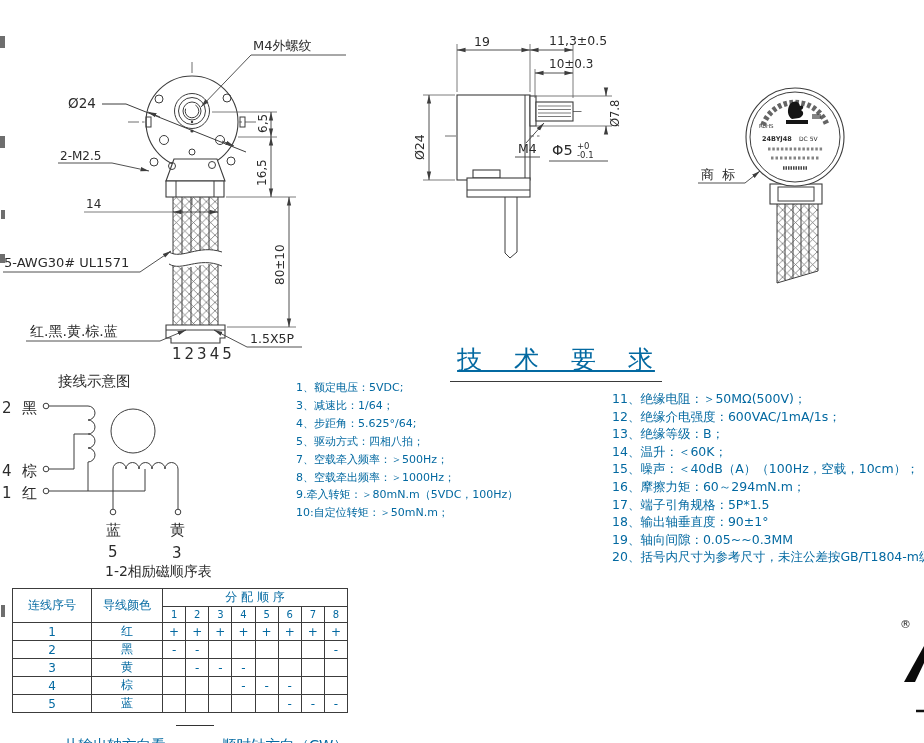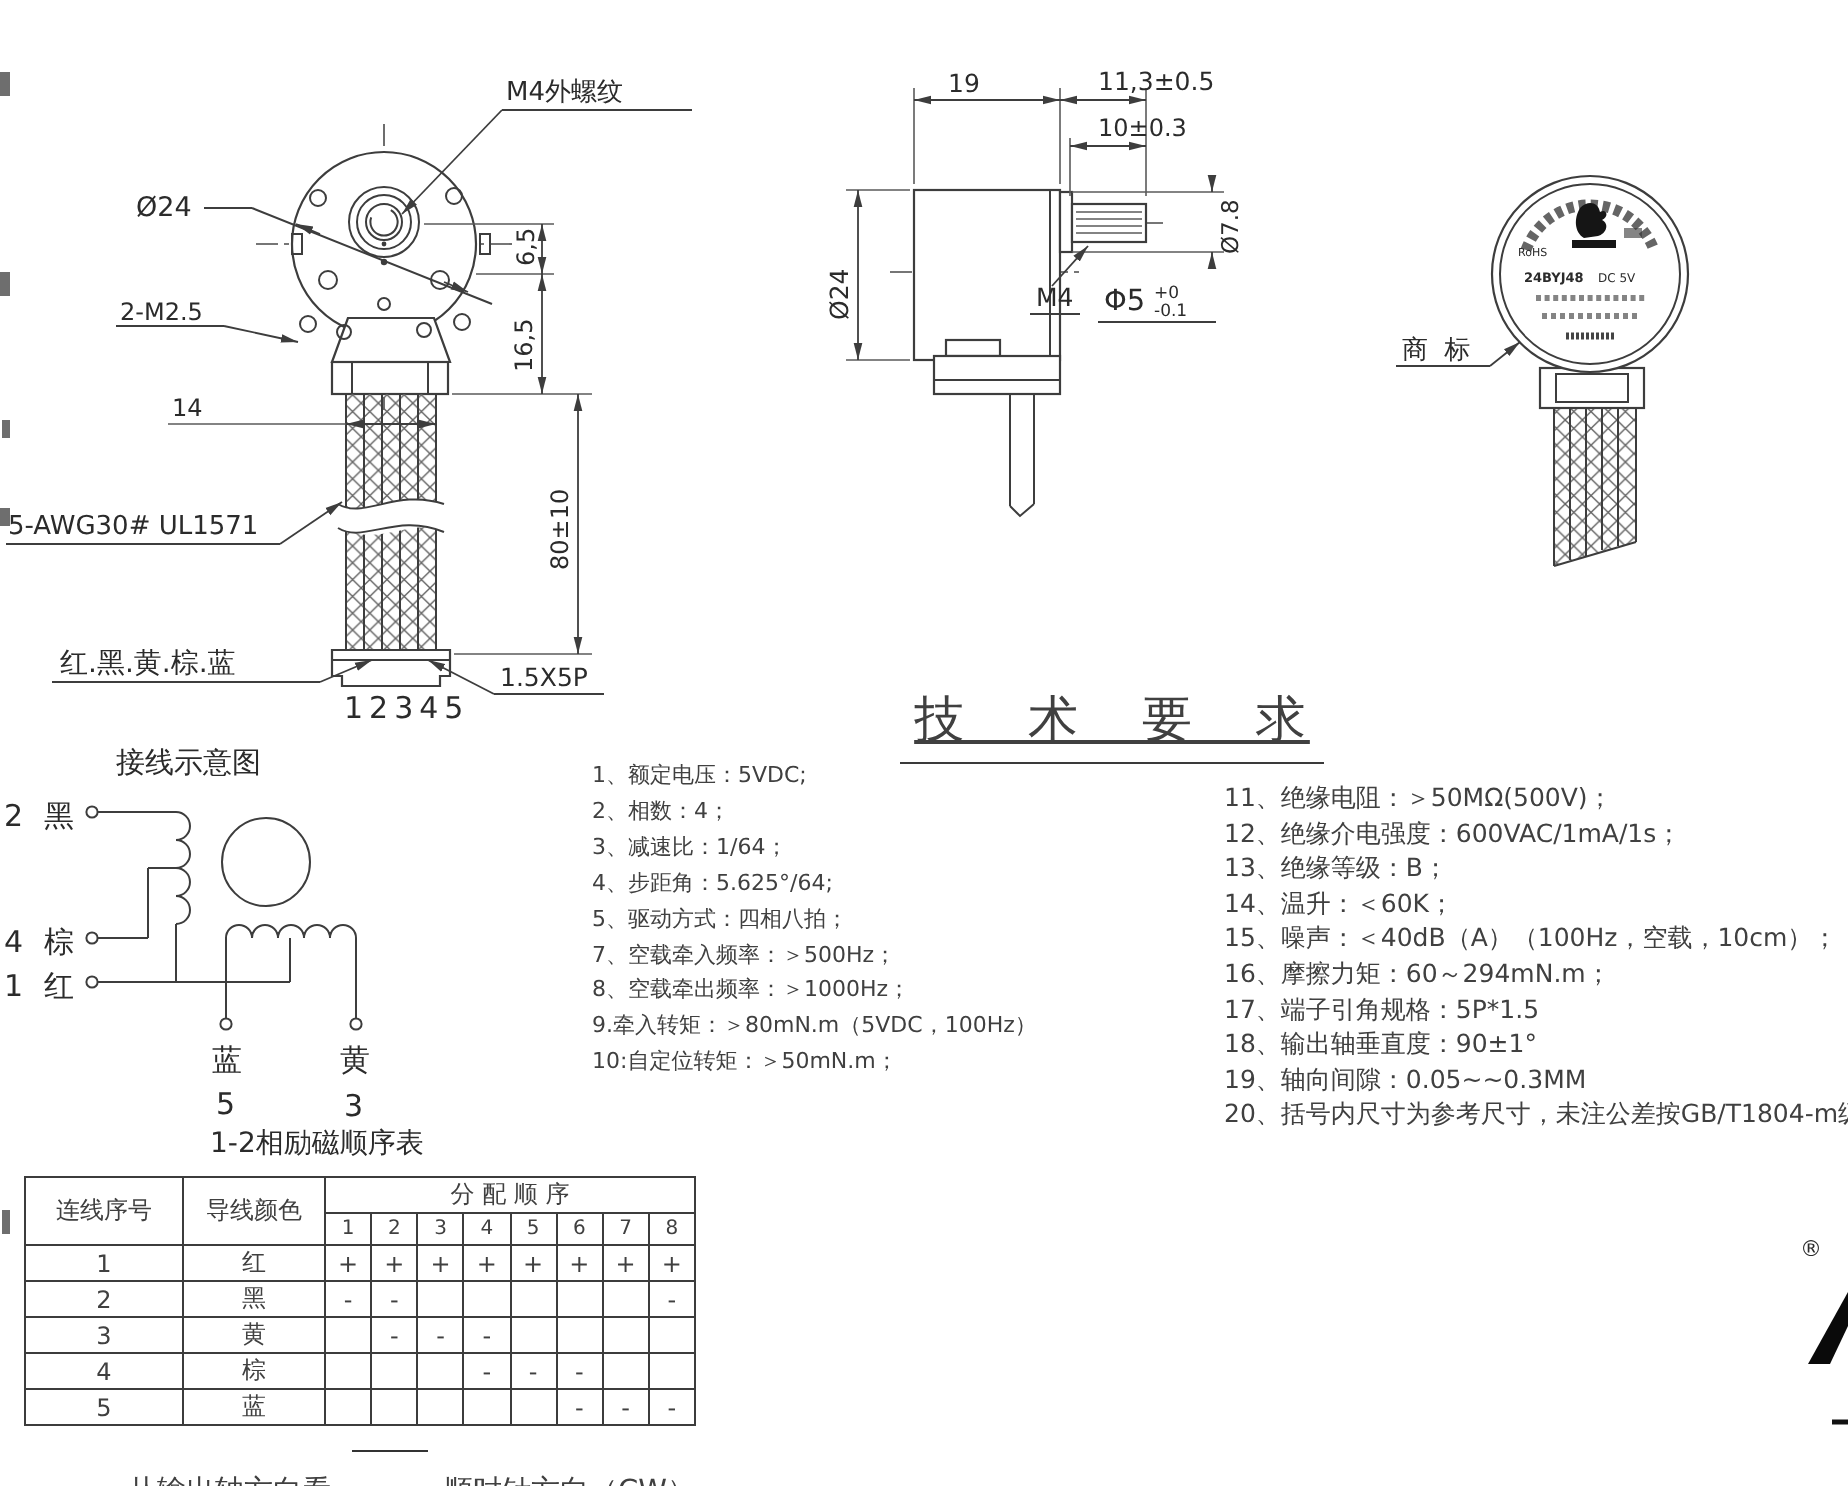--- a/index.html
+++ b/index.html
@@ -1,17 +1,17 @@
 <!DOCTYPE html>
 <html><head>
 <meta charset="utf-8">
 <style>
   html,body{margin:0;padding:0;background:#f0f0f0;}
   #sheet{position:relative;width:924px;height:743px;background:#ffffff;overflow:hidden;
-         font-family:"DejaVu Sans","Liberation Sans",sans-serif;color:#404040;}
+         font-family:"DejaVu Sans","Liberation Sans",sans-serif;color:#0369a1;}
   svg{position:absolute;left:0;top:0;}
   svg text{font-family:"DejaVu Sans","Liberation Sans",sans-serif;fill:#2b2b2b;}
   .ln{stroke:#3d3d3d;stroke-width:1;fill:none;}
   .fw{fill:#ffffff;stroke:#3d3d3d;stroke-width:1.1;}
   .thin{stroke:#5a5a5a;stroke-width:.8;fill:none;}
   .cl{stroke:#4a4a4a;stroke-width:.8;fill:none;stroke-dasharray:11 3 2.5 3;}
   .dim{stroke:#3d3d3d;stroke-width:.9;fill:none;marker-start:url(#arr);marker-end:url(#arr);}
   .ldr{stroke:#3d3d3d;stroke-width:.9;fill:none;marker-end:url(#arr);}
   .ul{stroke:#3d3d3d;stroke-width:.9;}
   .abs{position:absolute;white-space:nowrap;}
@@ -262,21 +262,20 @@
     <text x="900" y="628" font-size="11">®</text>
     <polygon points="924,646 904,682 915,682 924,663" fill="#0a0a0a"></polygon>
     <line x1="916" y1="711" x2="924" y2="711" stroke="#111" stroke-width="2.5"></line>
   </g>
 </svg>
 
 <div class="abs" id="tech-title">技 术 要 求</div>
 
 <div class="abs" id="tech-left">
   <div>1、额定电压：5VDC;</div>
-  <div>2、相数：4；</div>
   <div>3、减速比：1/64；</div>
   <div>4、步距角：5.625°/64;</div>
   <div>5、驱动方式：四相八拍；</div>
   <div>7、空载牵入频率：＞500Hz；</div>
   <div>8、空载牵出频率：＞1000Hz；</div>
   <div>9.牵入转矩：＞80mN.m（5VDC，100Hz）</div>
   <div>10:自定位转矩：＞50mN.m；</div>
 </div>
 
 <div class="abs" id="tech-right">

